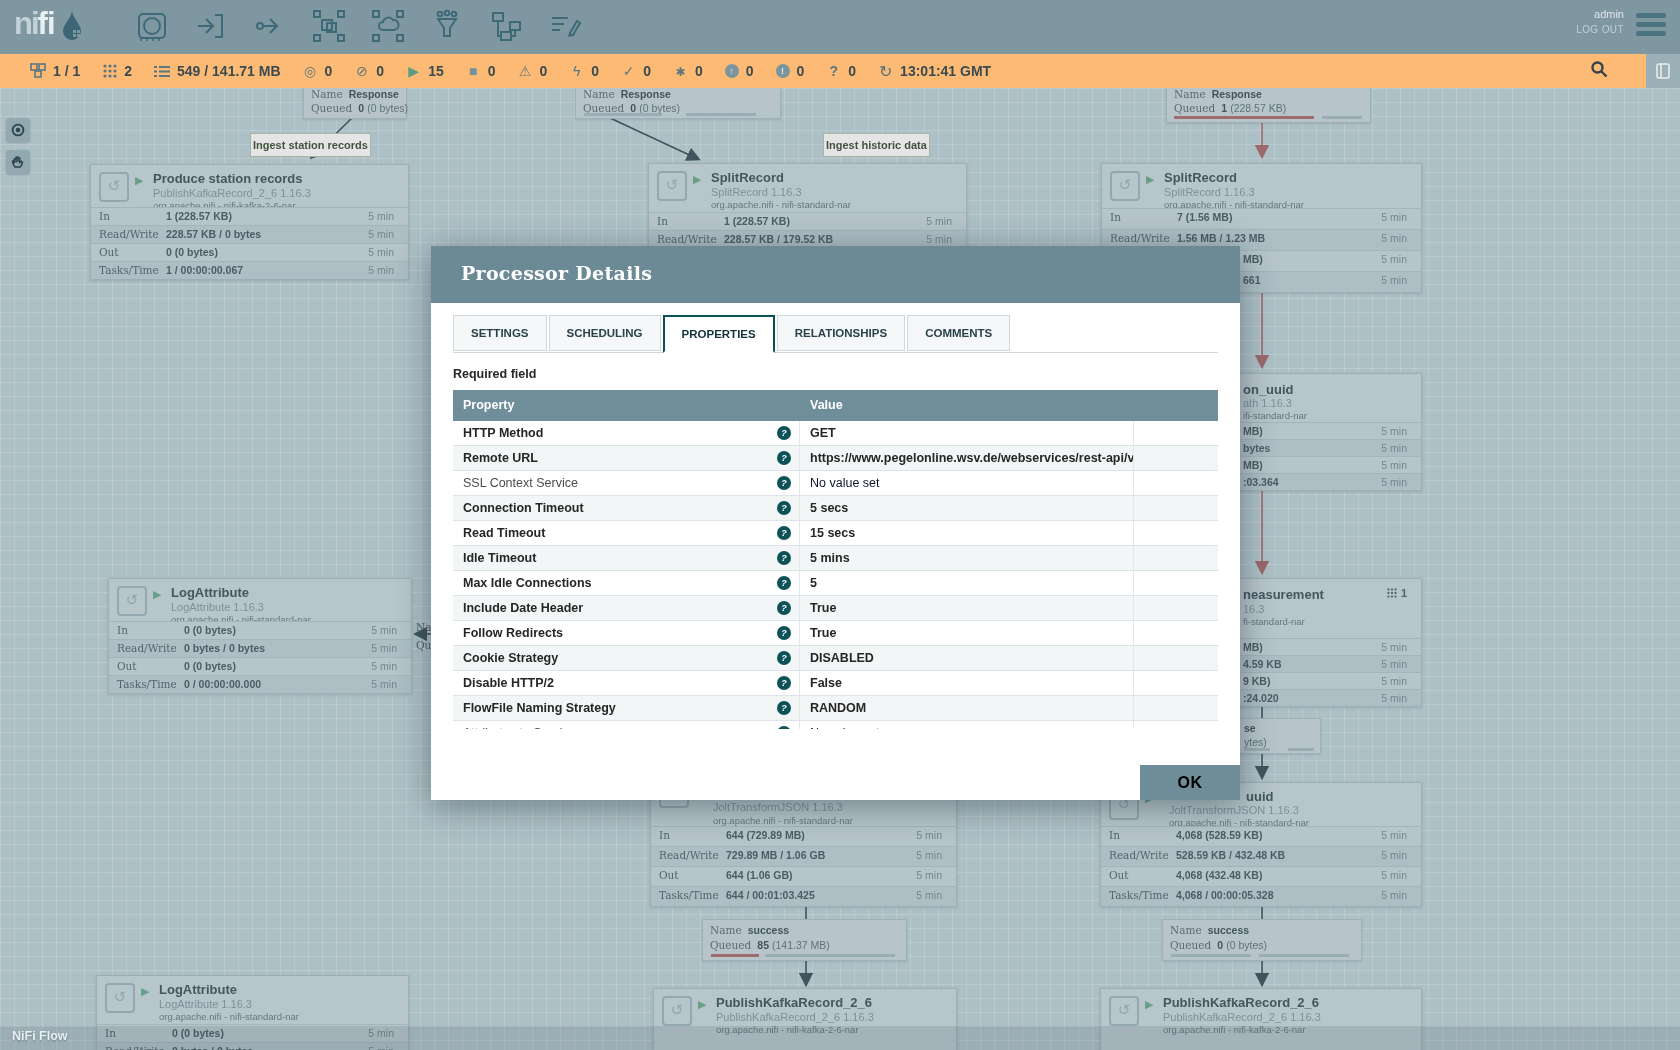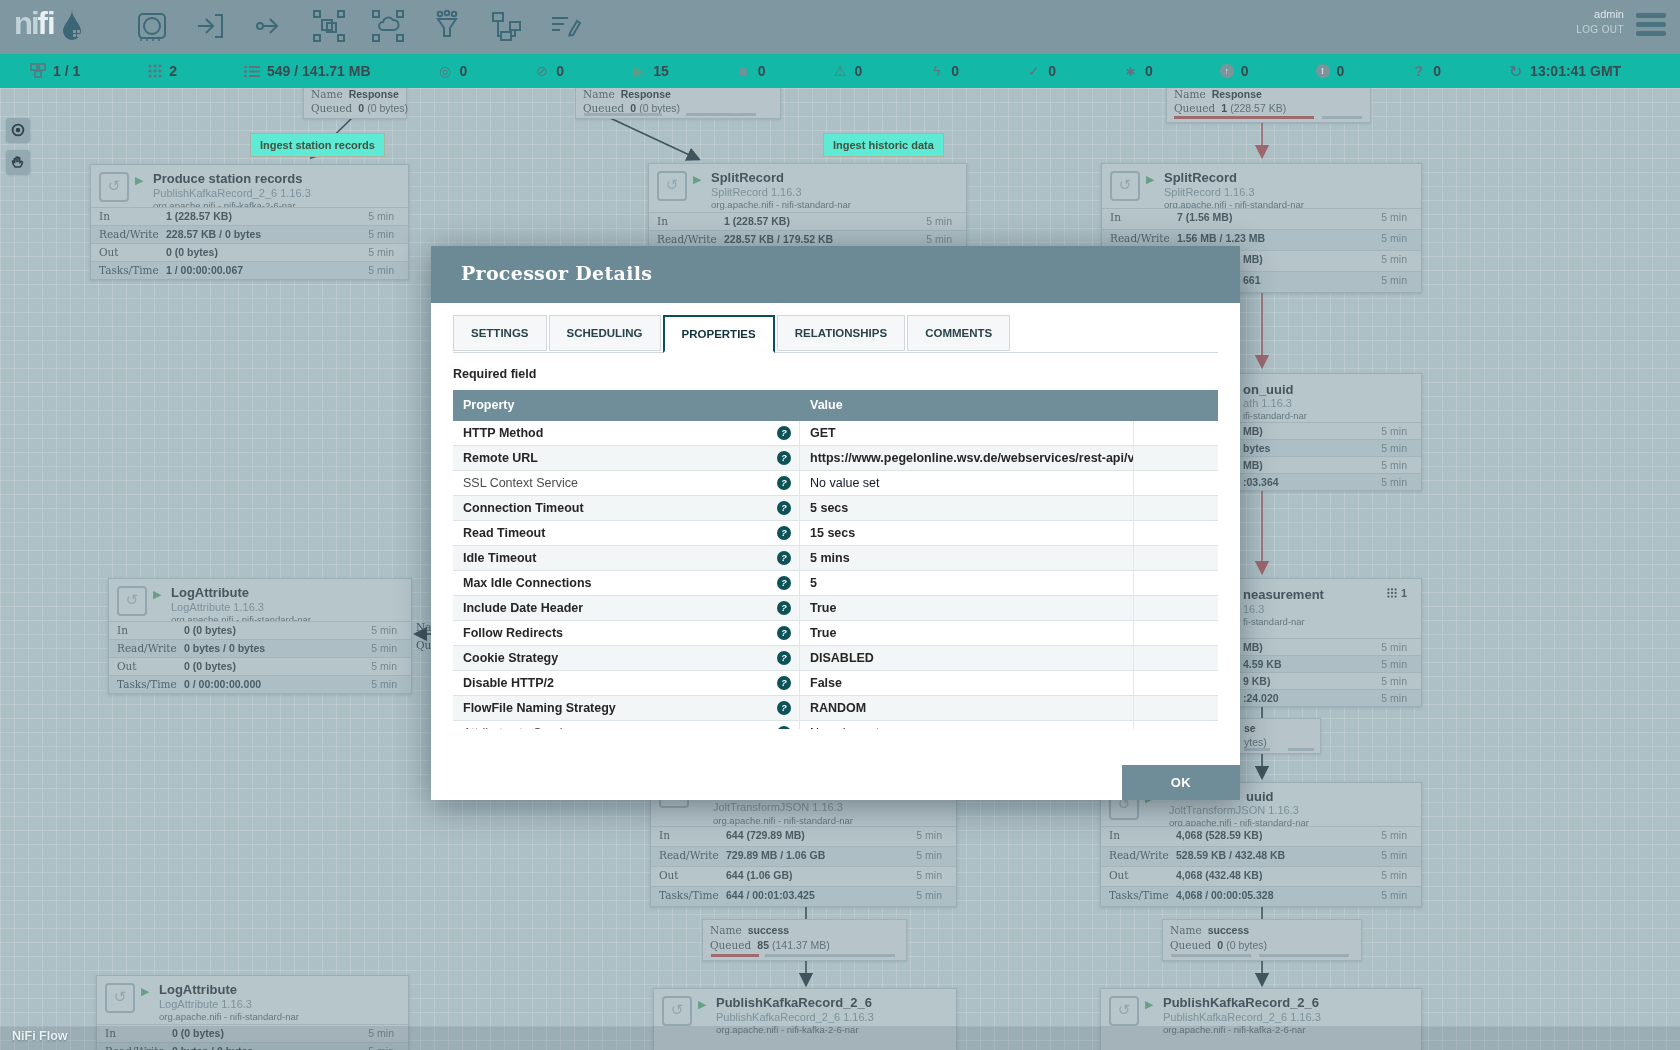--- a/index.html
+++ b/index.html
@@ -15,22 +15,22 @@
   .ticons{position:absolute;left:135px;top:9px;display:flex;gap:25px}
   .ticon{width:34px;height:34px;color:#3e6a78}
   .ticon svg{width:34px;height:34px;stroke:currentColor;fill:none;stroke-width:2}
   .topright{position:absolute;right:56px;top:8px;text-align:right}
   .admin{font-size:11px;color:#dde7ea}
   .logout{font-size:10px;color:#c2d1d6;margin-top:4px;letter-spacing:.4px}
   .burger{position:absolute;right:14px;top:13px;width:30px;cursor:pointer}
   .burger i{display:block;height:5px;background:#4b7380;border-radius:2px;margin-bottom:4px}
 
   
-  .statusbar{position:absolute;left:0;top:54px;width:1680px;height:34px;background:#14b8a6;
-             display:flex;align-items:center;padding-left:30px;box-sizing:border-box;gap:67px;z-index:5}
+  .statusbar{position:absolute;left:0;top:54px;width:1680px;height:34px;background:#fdba74;
+             display:flex;align-items:center;padding-left:30px;box-sizing:border-box;gap:22px;z-index:5}
   .sitem{display:flex;align-items:center;gap:7px;font-size:14px;font-weight:bold;color:#394a51;white-space:nowrap}
   .sic{font-size:14px;color:#5b7680;font-weight:normal;display:inline-block;min-width:15px;text-align:center}
   .sic svg{vertical-align:-2px}
   .g-tx::before{content:"◎"} .g-ntx::before{content:"⊘"}
   .g-run::before{content:"▶";color:#5f9a82} .g-stop::before{content:"■";color:#74909a}
   .g-warn::before{content:"⚠"} .g-dis::before{content:"ϟ"}
   .g-ok::before{content:"✓"} .g-mod::before{content:"✱";font-size:12px}
   .g-q::before{content:"?";font-weight:bold}
   .circ{width:14px;height:14px;border-radius:50%;background:#7c959c;color:#d8e2e5;
         font-size:9px;line-height:14px;text-align:center;font-weight:bold}
@@ -70,22 +70,22 @@
   
   .conn{position:absolute;background:#b7c5ca;border:1px solid #9eb1b8;box-shadow:0 1px 2px rgba(50,70,80,.15);
         font-size:10.5px;color:#4d6067;z-index:2}
   .cline{position:absolute;left:7px;white-space:nowrap}
   .clbl{font-family:"DejaVu Serif",serif;color:#5a6c73}
   .ccount{font-weight:bold;color:#44565c;margin-left:6px}
   .csize{color:#5f7278;margin-left:3px}
   .cbar{position:absolute;height:3px;background:#9aadb4}
   .cbar.red{background:#a06b6f}
 
-  .glabel{position:absolute;background:#5eead4;border:1px solid #a9b5a2;font-size:11px;font-weight:bold;
-          color:#42533f;padding:5px 9px;white-space:nowrap;z-index:2}
+  .glabel{position:absolute;background:#e5e5e5;border:1px solid #a9b5a2;font-size:11px;font-weight:bold;
+          color:#42533f;padding:5px 2px;white-space:nowrap;z-index:2}
   .edgefrag{position:absolute;font-size:10.5px;color:#4d6067;width:15px;overflow:hidden;white-space:nowrap;z-index:2;font-family:"DejaVu Serif",serif}
 
   .footerbar{position:absolute;left:0;top:1026px;width:1680px;height:24px;background:rgba(47,66,75,.14);z-index:3}
   .breadcrumb{position:absolute;left:12px;top:1029px;font-size:12.5px;font-weight:bold;color:#e9f0f2;
               text-shadow:0 1px 2px rgba(40,60,70,.45);z-index:4}
 
   
   .modal{position:absolute;left:431px;top:246px;width:809px;height:554px;background:#fff;
          box-shadow:0 6px 32px rgba(25,40,50,.45);z-index:10}
   .mhead{height:57px;background:#6b8a95}
@@ -112,22 +112,22 @@
   .td1{width:347px;padding-left:10px;box-sizing:border-box;position:relative;border-right:1px solid #e2e8ea;
        color:#262626;font-weight:bold;white-space:nowrap}
   .td1.opt{font-weight:normal;color:#4c4c4c}
   .qicon{position:absolute;right:8px;top:5px;width:14px;height:14px;border-radius:50%;background:#0d5257;
          color:#fff;font-size:9.5px;line-height:14px;text-align:center;font-weight:bold;cursor:pointer}
   .qicon::before{content:"?"}
   .td2{width:334px;padding-left:10px;box-sizing:border-box;border-right:1px solid #e2e8ea;color:#262626;
        font-weight:bold;white-space:nowrap;overflow:hidden}
   .td2.unset{color:#0f172a;font-weight:normal}
   .td3{flex:1}
-  .okbtn{position:absolute;right:0;bottom:0;width:118px;height:35px;background:#6f8d99;color:#ffffff;
-         font-weight:bold;font-size:13px;text-align:center;line-height:35px;letter-spacing:.5px;cursor:pointer}
+  .okbtn{position:absolute;right:0;bottom:0;width:100px;height:35px;background:#6f8d99;color:#000000;
+         font-weight:bold;font-size:16px;text-align:center;line-height:35px;letter-spacing:.5px;cursor:pointer}
 </style>
 </head>
 <body>
 
 <div class="canvasbg"></div>
 
 <svg class="wires" width="1680" height="1050">
   <defs>
     <marker id="md" markerWidth="9" markerHeight="9" refX="7" refY="4.5" orient="auto">
       <path d="M0,0 L9,4.5 L0,9 z" fill="#3f545c"></path>

